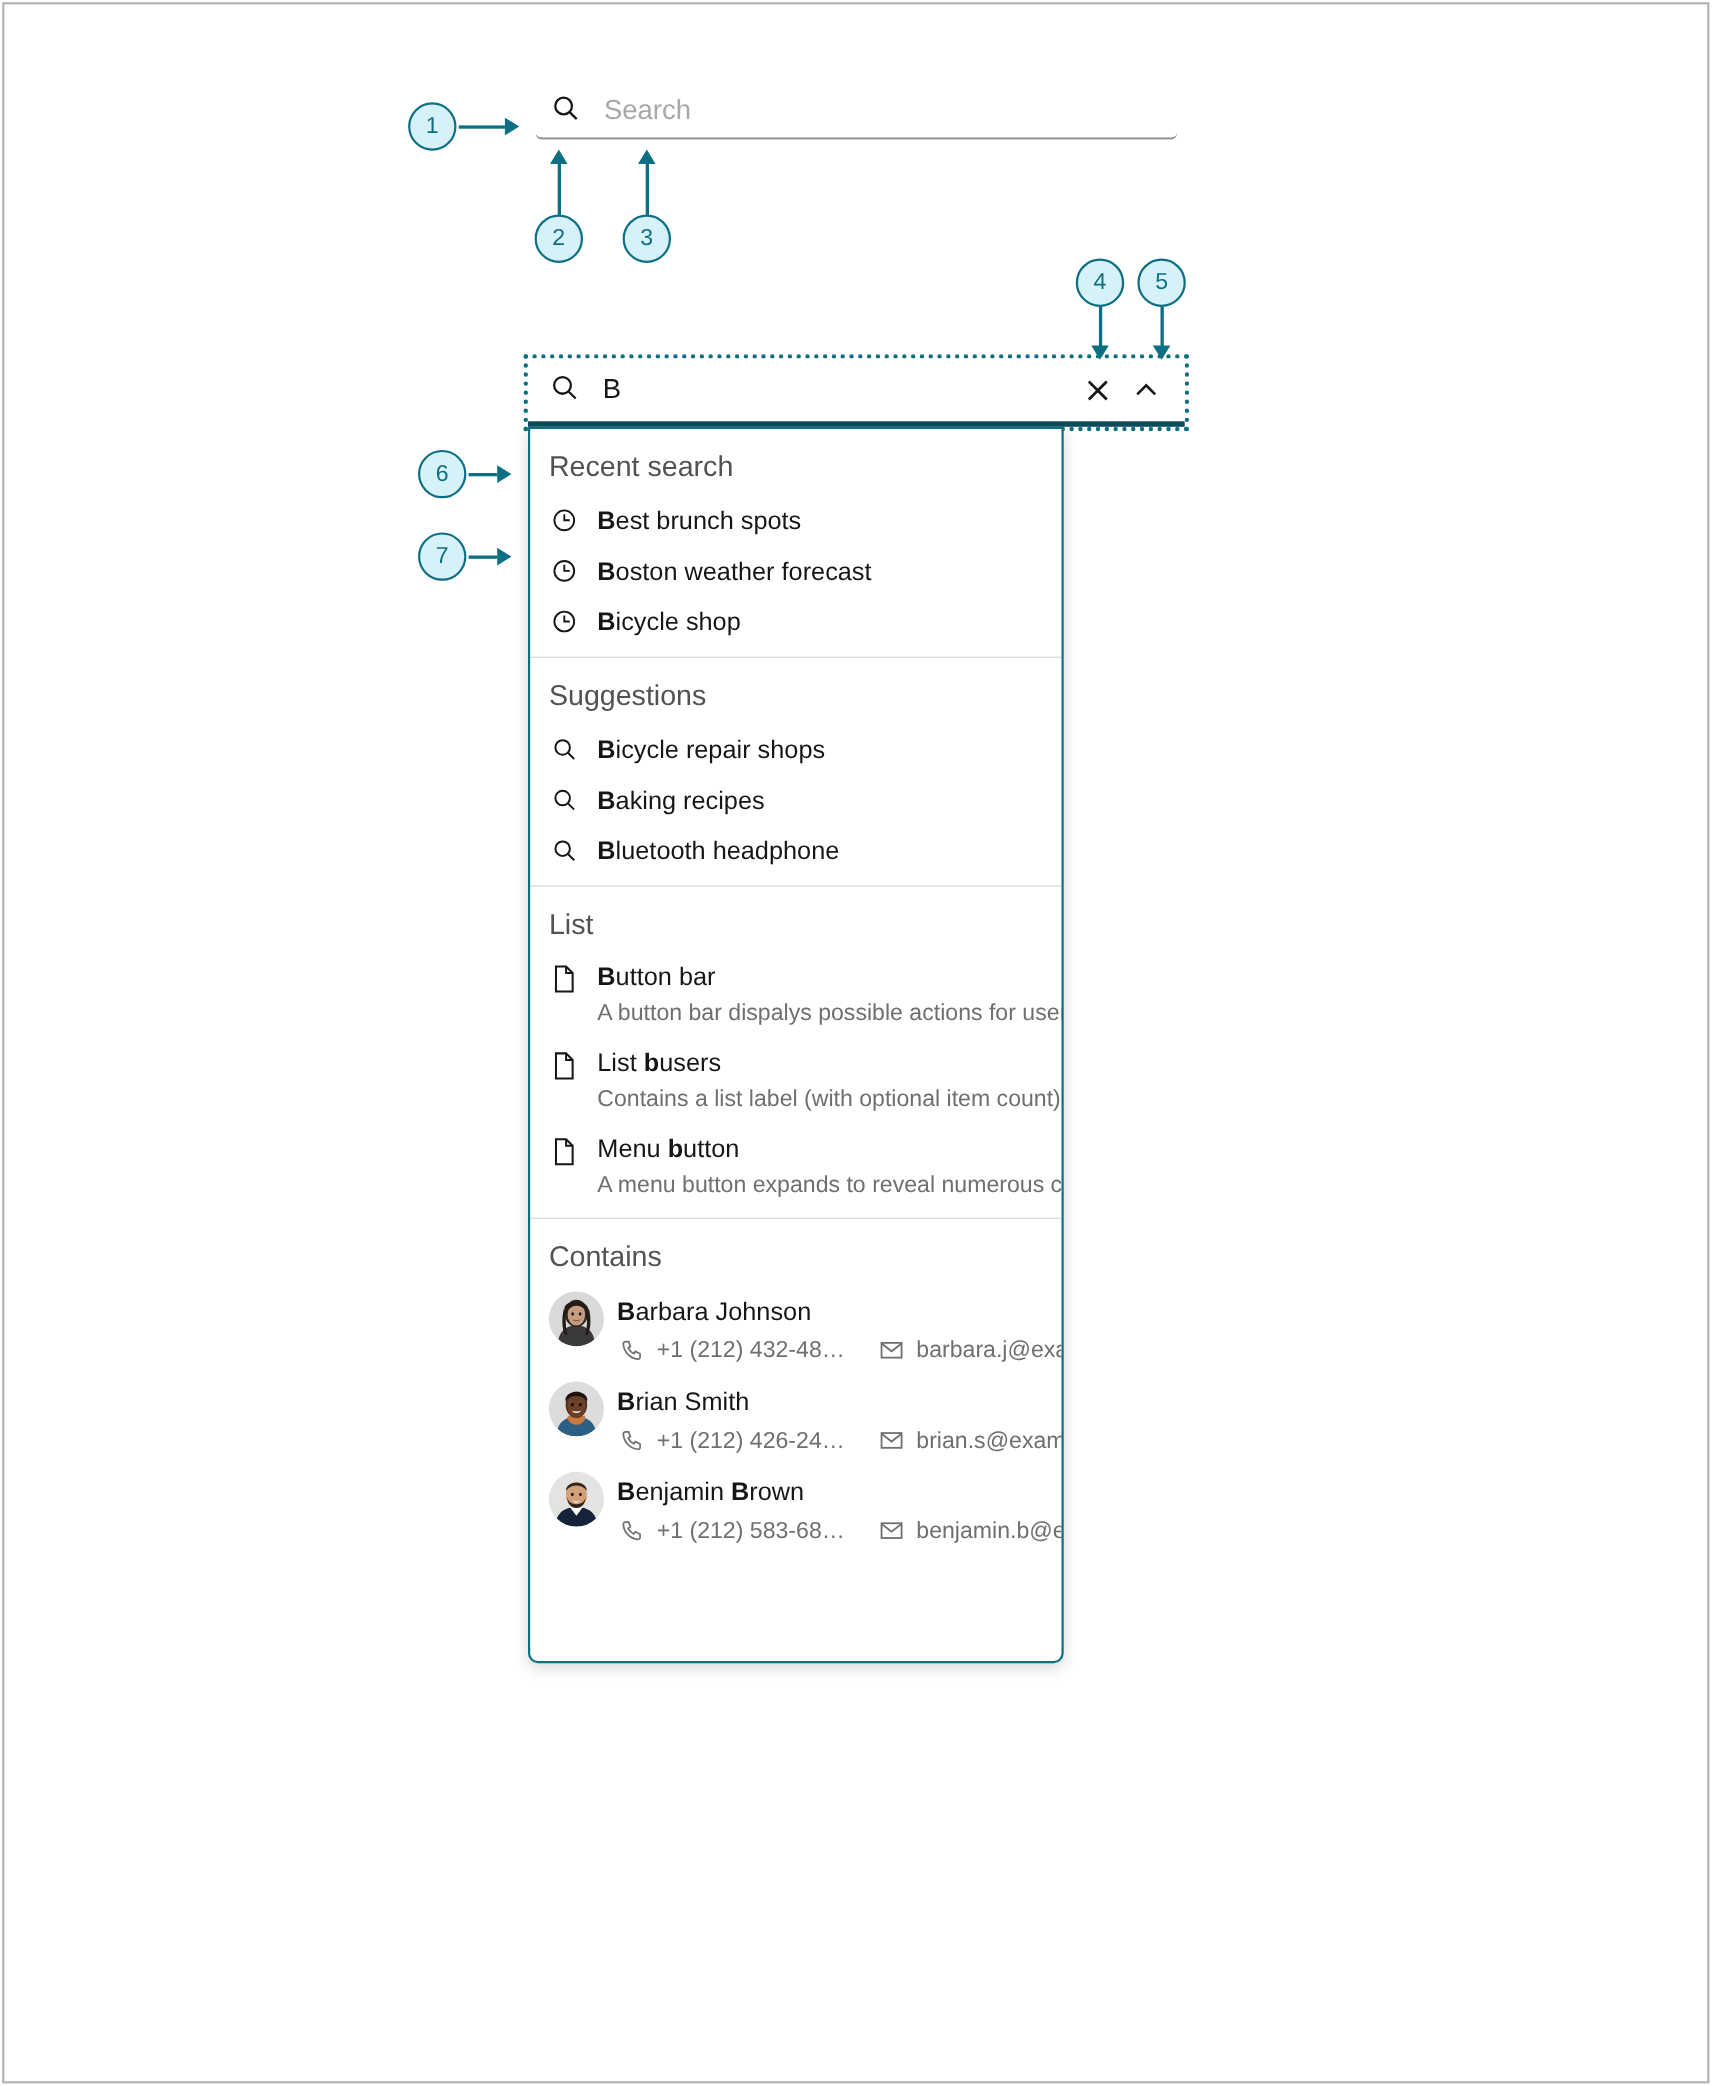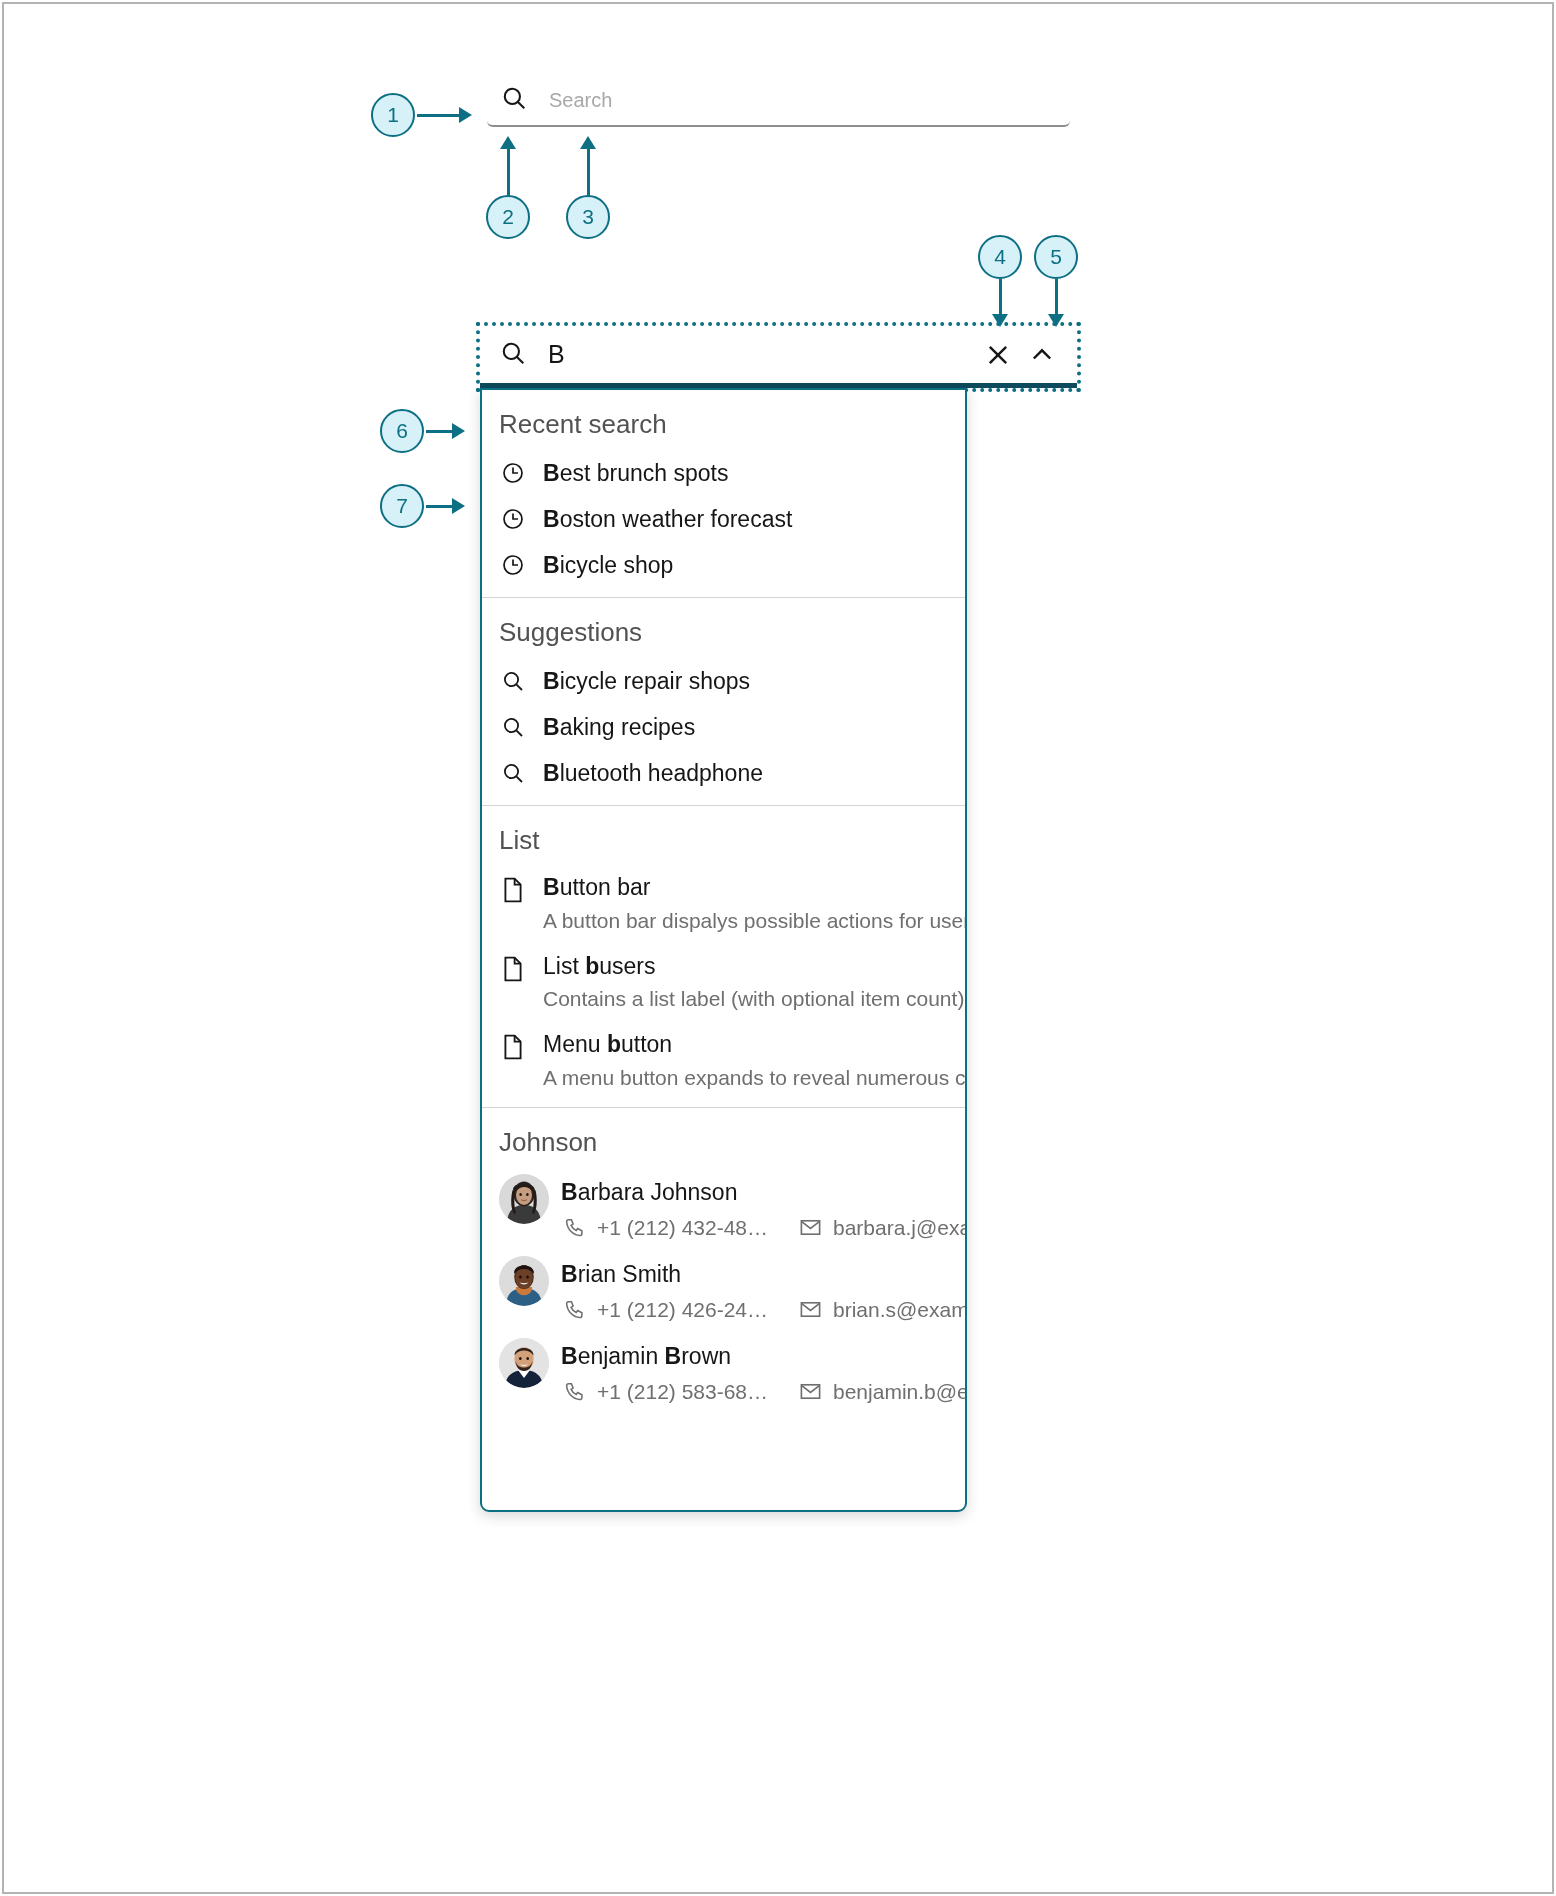--- a/index.html
+++ b/index.html
@@ -66,21 +66,21 @@
   .search-top {
     position: absolute;
     left: 487px; top: 75px;
     width: 583px; height: 52px;
     border-bottom: 2px solid #8d8d8d;
     border-radius: 0 0 6px 6px;
     display: flex; align-items: center;
     padding-left: 14px;
   }
   .search-top .placeholder {
-    font-size: 20px;
+    font-size: 25px;
     color: #a8a8a8;
     margin-left: 22px;
     font-family: "Liberation Sans", sans-serif;
   }
 
   
   .search-focus-wrap {
     position: absolute;
     left: 480px; top: 326px;
     width: 597px; height: 62px;
@@ -402,21 +402,21 @@
         </svg>
       </span>
       <span>
         <div class="ptitle"><span>Menu </span><b>b</b><span>utton</span></div>
         <div class="pdesc">A menu button expands to reveal numerous co…</div>
       </span>
     </div>
   </div>
 
   <div class="section contacts">
-    <div class="section-title">Johnson</div>
+    <div class="section-title">Contains</div>
 
     <div class="contact-row">
       <span class="avatar">
         <svg width="50" height="50" viewBox="0 0 50 50">
           <defs>
               <clipPath id="c1">
                 <circle cx="25" cy="25" r="25"></circle>
               </clipPath>
             </defs>
           <g clip-path="url(#c1)">

